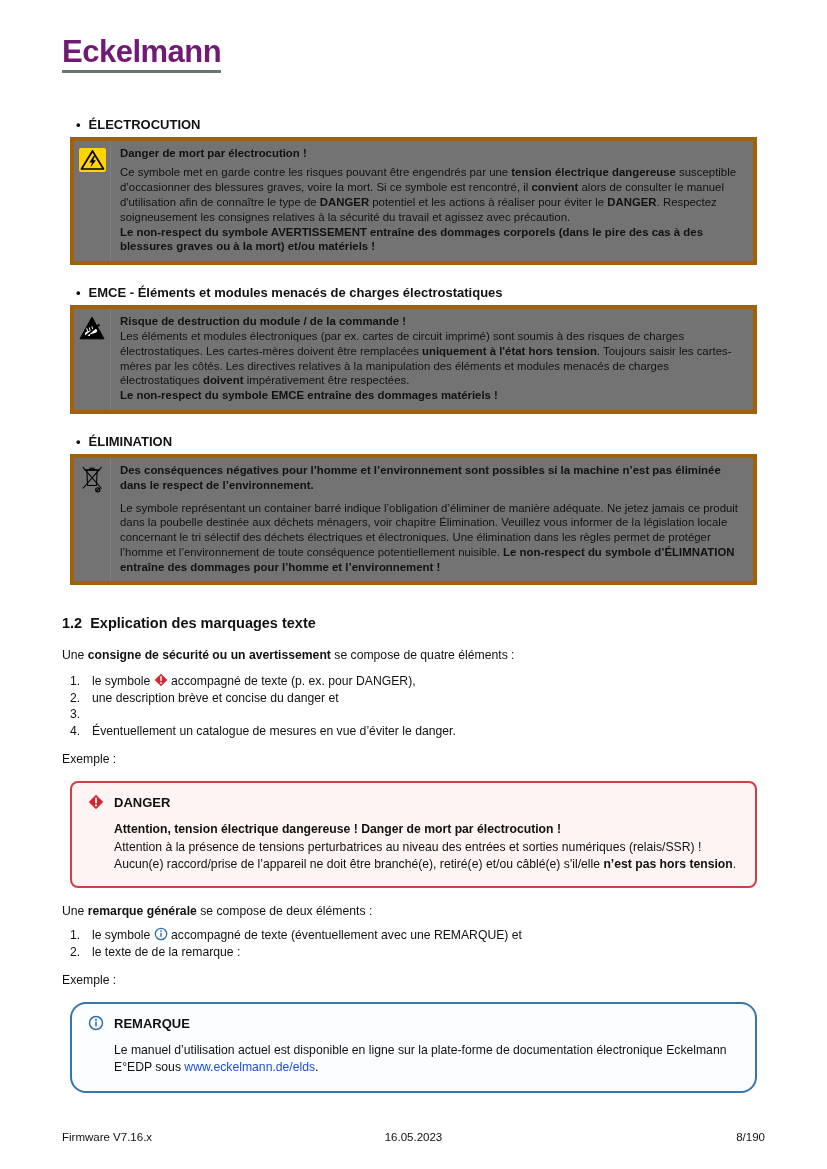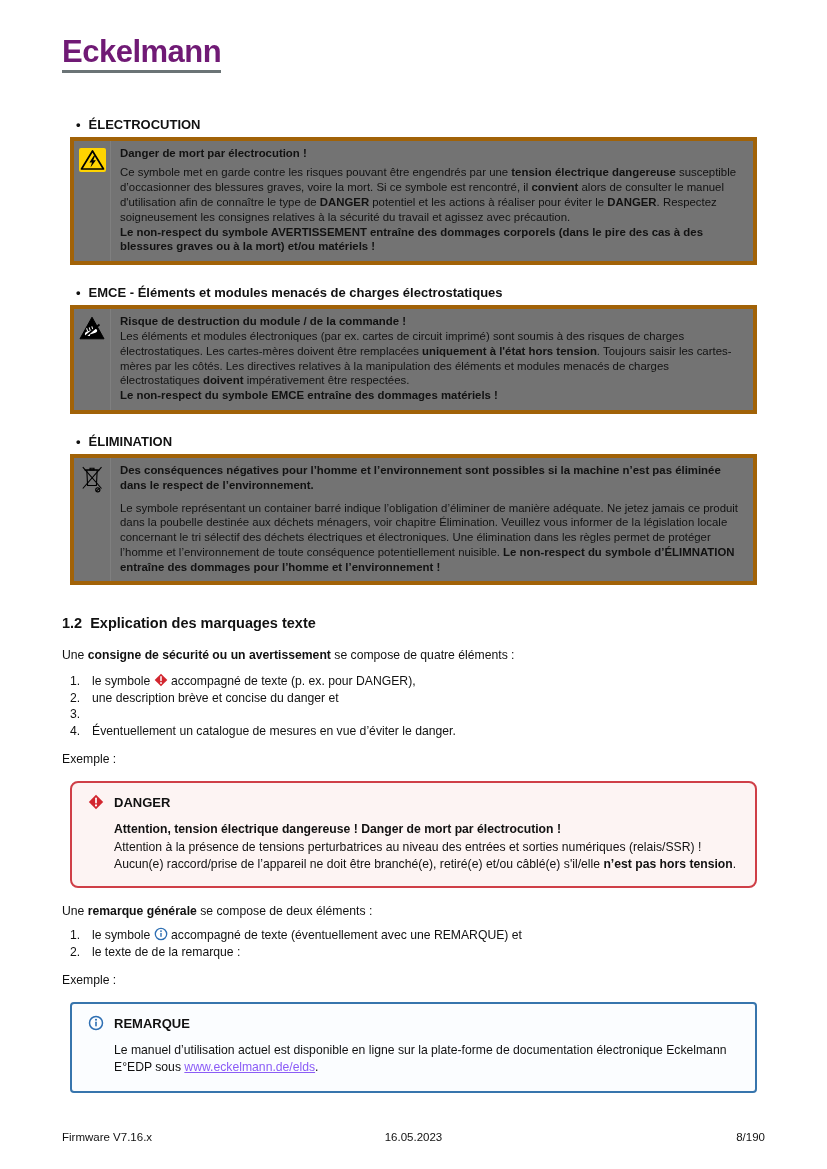--- a/index.html
+++ b/index.html
@@ -77,26 +77,26 @@
     background:#fdf4f3;
     margin:2px 8px 15px 8px;
     padding:11px 16px 13px 16px;
   }
   .xbox-head { display:flex; align-items:center; gap:10px; margin-bottom:11px; }
   .xbox-label { font-size:13px; font-weight:bold; }
   .xbox-body { margin-left:26px; font-size:12.2px; line-height:17.2px; }
   
   .note-box {
     border:2px solid #3775ad;
-    border-radius:4px;
+    border-radius:16px;
     background:#fbfdff;
     margin:2px 8px 0 8px;
     padding:11px 16px 14px 16px;
   }
-  .link { color:#8b5cf6; cursor:pointer;text-decoration:underline; }
+  .link { color:#1d4ed8; cursor:pointer; }
   
   .footer {
     position:absolute; left:62px; right:62px; bottom:26px;
     display:flex;
     font-size:11.5px; color:#111;
   }
   .footer span { flex:1; }
   .footer .f-center { text-align:center; }
   .footer .f-right { text-align:right; }
 </style>

